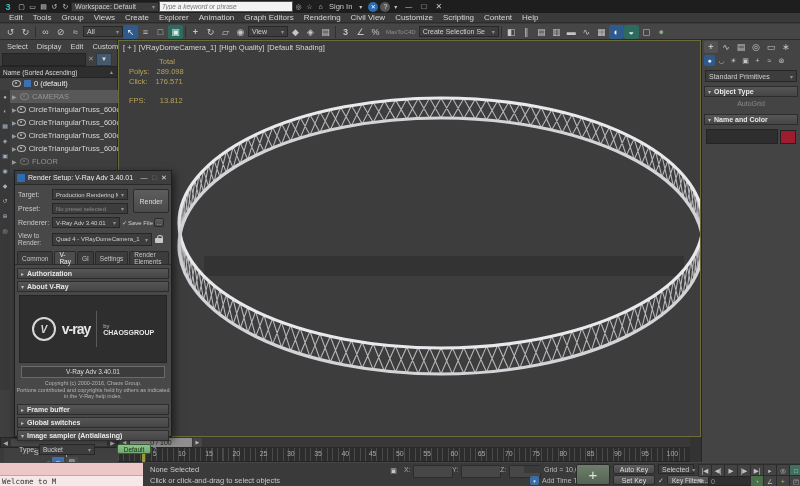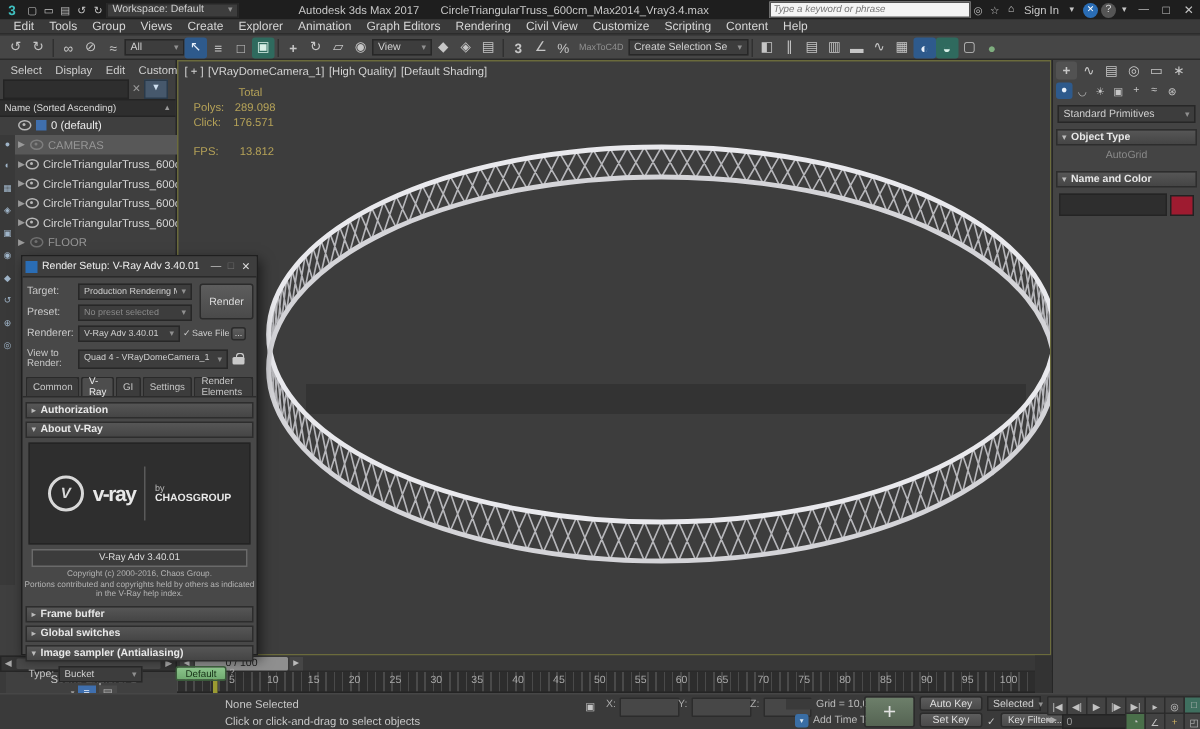--- a/index.html
+++ b/index.html
@@ -51,25 +51,20 @@
 <div class="abs row" style="left:0;top:0;width:800px;height:13px;background:#1e1e1e;font-size:7.5px;">
   <span style="width:16px;text-align:center;color:#3fbfbf;font-weight:bold;font-size:9px;">3</span>
   <span class="ic sm">▢</span>
   <span class="ic sm">▭</span>
   <span class="ic sm">▤</span>
   <span class="ic sm">↺</span>
   <span class="ic sm">↻</span>
   <span class="dd" style="width:88px;height:10px;">
     <span>Workspace: Default</span>
   </span>
-  <span style="flex:1;text-align:center;color:#c9c9c9;">
-    <span>Autodesk 3ds Max 2017</span>
-    <span style="display:inline-block;width:10px;"></span>
-    <span>CircleTriangularTruss_600cm_Max2014_Vray3.4.max</span>
-  </span>
   <input style="width: 128px; height: 9px; background: rgb(244, 244, 244); border: 1px solid rgb(85, 85, 85); font-size: 6.5px; font-style: italic; color: rgb(119, 119, 119); padding: 0px 2px;" placeholder="Type a keyword or phrase">
   <span class="ic sm">◎</span>
   <span class="ic sm">☆</span>
   <span class="ic sm">⌂</span>
   <span style="color:#c9c9c9;margin:0 3px;">Sign In</span>
   <span class="ic sm" style="font-size:6px;">▾</span>
   <span style="width:10px;height:10px;border-radius:50%;background:#2a6db5;color:#fff;font-size:6px;display:inline-flex;align-items:center;justify-content:center;margin:0 2px;">✕</span>
   <span style="width:10px;height:10px;border-radius:50%;background:#555;color:#ddd;font-size:7px;display:inline-flex;align-items:center;justify-content:center;">?</span>
   <span class="ic sm" style="font-size:6px;">▾</span>
   <span class="ic" style="font-size:7px;">—</span>
@@ -318,20 +313,24 @@
       <span class="tick-label">80</span>
       <span class="tick-label">85</span>
       <span class="tick-label">90</span>
       <span class="tick-label">95</span>
       <span class="tick-label">100</span>
     </div>
 </div>
 <div class="abs" style="left:690px;top:437px;width:11px;height:25px;background:#333333;"></div>
 
 <div class="abs" style="left:0;top:462px;width:800px;height:24px;background:#3a3a3a;border-top:1px solid #464646;box-sizing:border-box;">
+  <div class="abs" style="left:0;top:0;width:143px;height:24px;">
+    <div style="height:12px;background:#edc6c8;border-bottom:1px solid #c9a3a5;"></div>
+    <div style="height:11px;background:#f4e8e8;color:#333;font-family:'DejaVu Sans Mono',monospace;font-size:7.5px;padding-left:2px;line-height:11px;">Welcome to M</div>
+  </div>
   <span class="abs" style="left:150px;top:2px;font-size:7.5px;color:#c8c8c8;">None Selected</span>
   <span class="abs" style="left:150px;top:13px;font-size:7.5px;color:#c8c8c8;">Click or click-and-drag to select objects</span>
 
   <span class="abs ic sm" style="left:388px;top:2px;">▣</span>
   <span class="abs" style="left:404px;top:3px;font-size:7px;color:#aaa;">X:</span>
   <input class="abs coordfield" style="left: 413px; top: 2px;">
   <span class="abs" style="left:452px;top:3px;font-size:7px;color:#aaa;">Y:</span>
   <input class="abs coordfield" style="left: 461px; top: 2px;">
   <span class="abs" style="left:500px;top:3px;font-size:7px;color:#aaa;">Z:</span>
   <input class="abs coordfield" style="left: 509px; top: 2px; width: 26px;">

